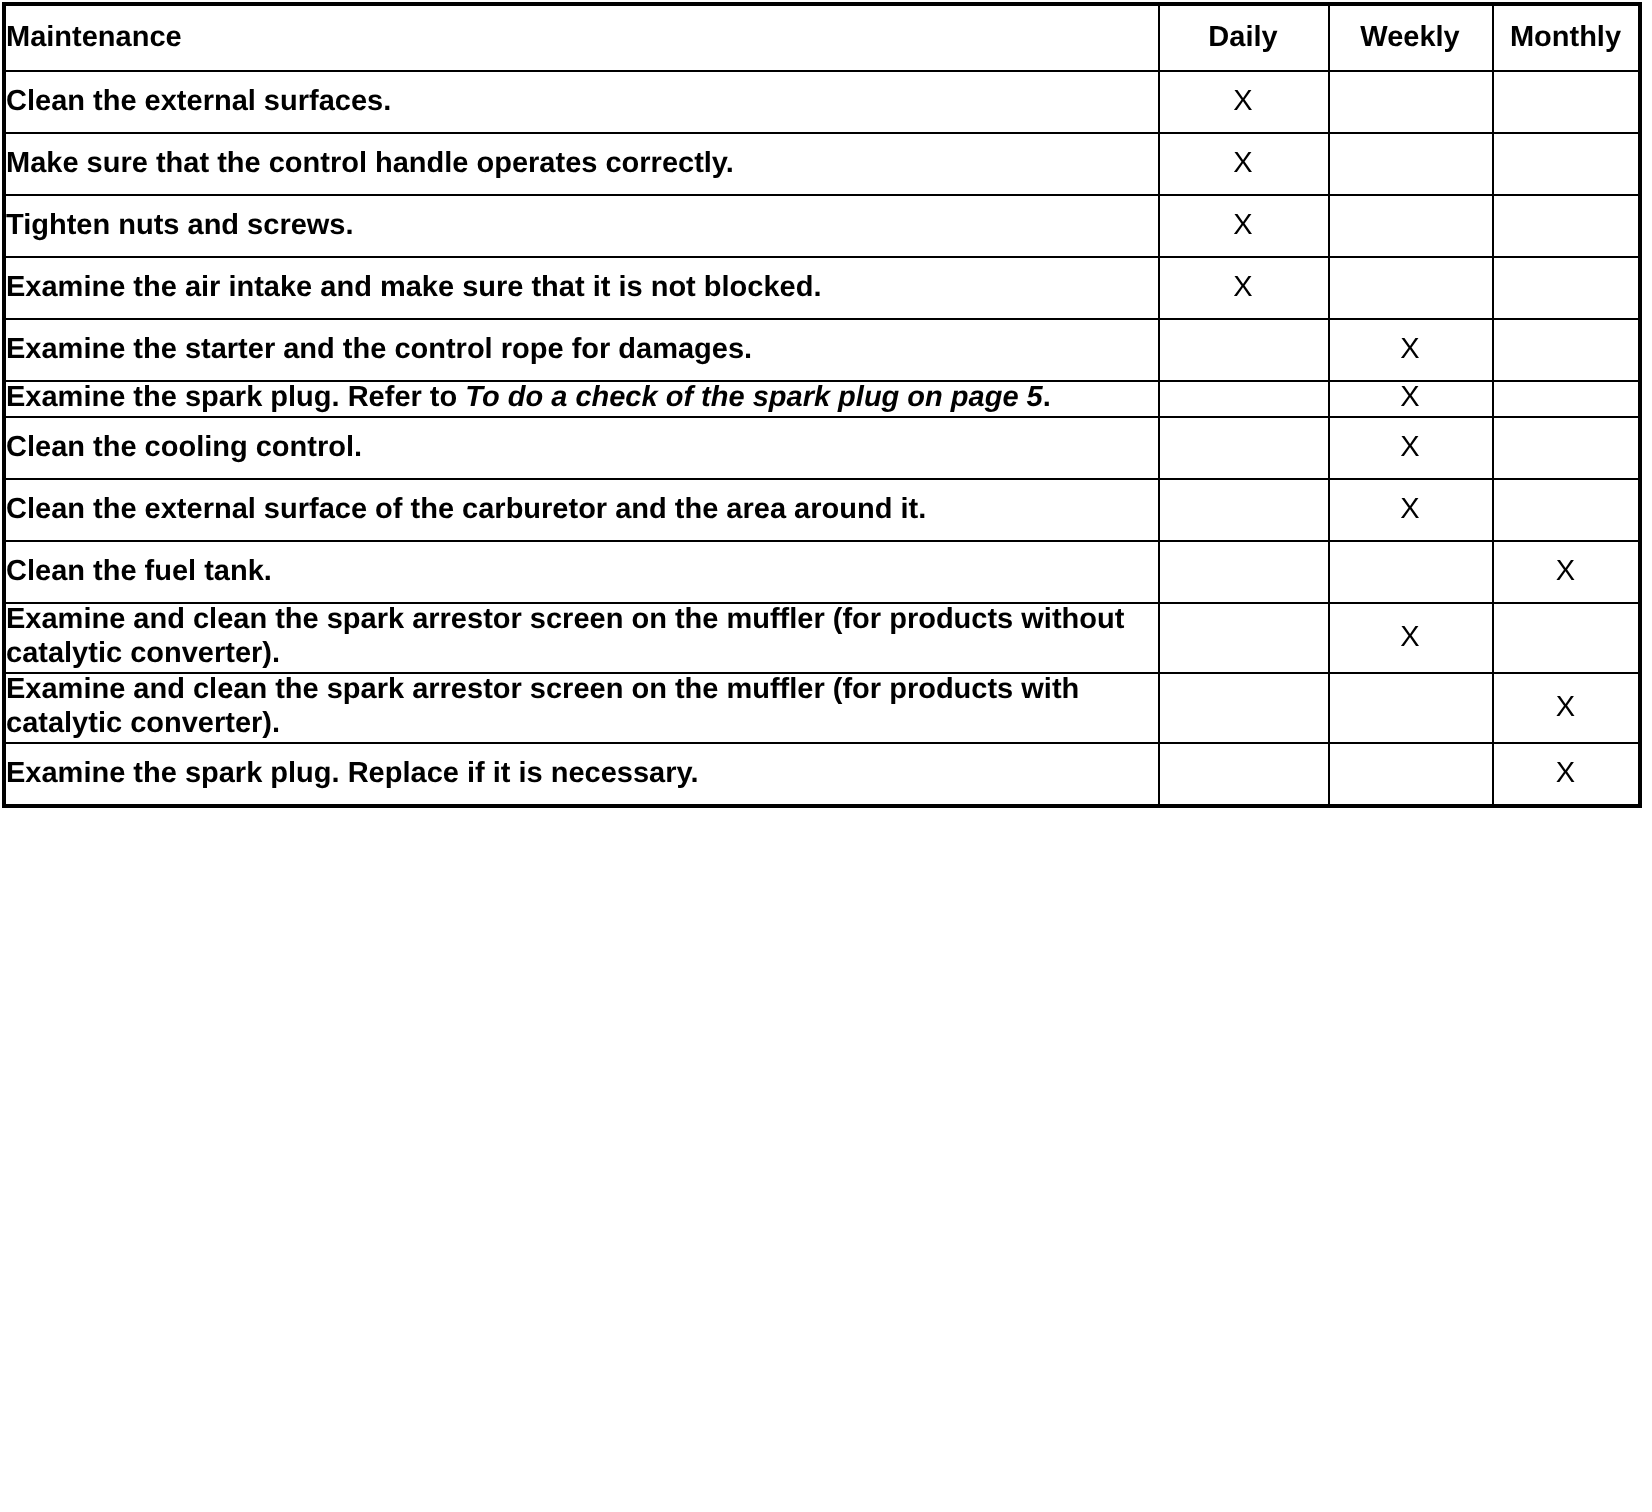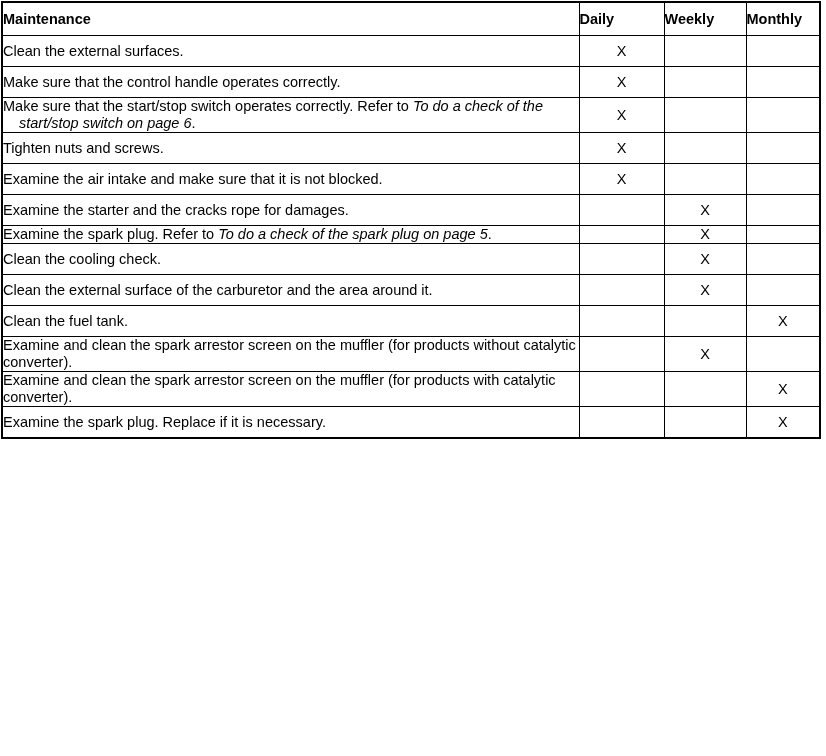--- a/index.html
+++ b/index.html
@@ -42,36 +42,37 @@
   thead th {
     font-weight: bold;
     height: 32px;
     border-bottom: 2px solid #000;
   }
   th.task-head {
     text-align: left;
     padding: 0 0 0 13px;
   }
   th.mark-head {
-    text-align: left;
+    text-align: center;
   }
 
   
   td.task-cell {
     text-align: left;
     padding: 7px 10px 7px 13px;
   }
   td.mark-cell {
     text-align: center;
     font-size: 14.5px;
   }
 
   
   td.task-cell .task-text {
     display: block;
+    font-weight: bold;
   }
   td.task-cell.hang .task-text {
     padding-left: 16px;
     text-indent: -16px;
   }
 
   .ital { font-style: italic; }
 
   
   tr.group-end > td {
@@ -109,63 +110,55 @@
         <td class="mark-cell"></td>
       </tr>
       <tr class="h1">
         <td class="task-cell">
           <span class="task-text">Make sure that the control handle operates correctly.</span>
         </td>
         <td class="mark-cell">X</td>
         <td class="mark-cell"></td>
         <td class="mark-cell"></td>
       </tr>
-      <tr>
-        <td class="task-cell hang">
-          <span class="task-text"><span>Make sure that the start/stop switch operates correctly. Refer to </span><span class="ital">To do a check of the start/stop switch on page 6</span><span>.</span></span>
-        </td>
-        <td class="mark-cell">X</td>
-        <td class="mark-cell"></td>
-        <td class="mark-cell"></td>
-      </tr>
       <tr class="h1">
         <td class="task-cell">
           <span class="task-text">Tighten nuts and screws.</span>
         </td>
         <td class="mark-cell">X</td>
         <td class="mark-cell"></td>
         <td class="mark-cell"></td>
       </tr>
       <tr class="group-end h1">
         <td class="task-cell">
           <span class="task-text">Examine the air intake and make sure that it is not blocked.</span>
         </td>
         <td class="mark-cell">X</td>
         <td class="mark-cell"></td>
         <td class="mark-cell"></td>
       </tr>
       <tr class="h1">
         <td class="task-cell">
-          <span class="task-text">Examine the starter and the cracks rope for damages.</span>
+          <span class="task-text">Examine the starter and the control rope for damages.</span>
         </td>
         <td class="mark-cell"></td>
         <td class="mark-cell">X</td>
         <td class="mark-cell"></td>
       </tr>
       <tr>
         <td class="task-cell hang">
           <span class="task-text"><span>Examine the spark plug. Refer to </span><span class="ital">To do a check of the spark plug on page 5</span><span>.</span></span>
         </td>
         <td class="mark-cell"></td>
         <td class="mark-cell">X</td>
         <td class="mark-cell"></td>
       </tr>
       <tr class="h1">
         <td class="task-cell">
-          <span class="task-text">Clean the cooling check.</span>
+          <span class="task-text">Clean the cooling control.</span>
         </td>
         <td class="mark-cell"></td>
         <td class="mark-cell">X</td>
         <td class="mark-cell"></td>
       </tr>
       <tr class="group-end h1">
         <td class="task-cell">
           <span class="task-text">Clean the external surface of the carburetor and the area around it.</span>
         </td>
         <td class="mark-cell"></td>

